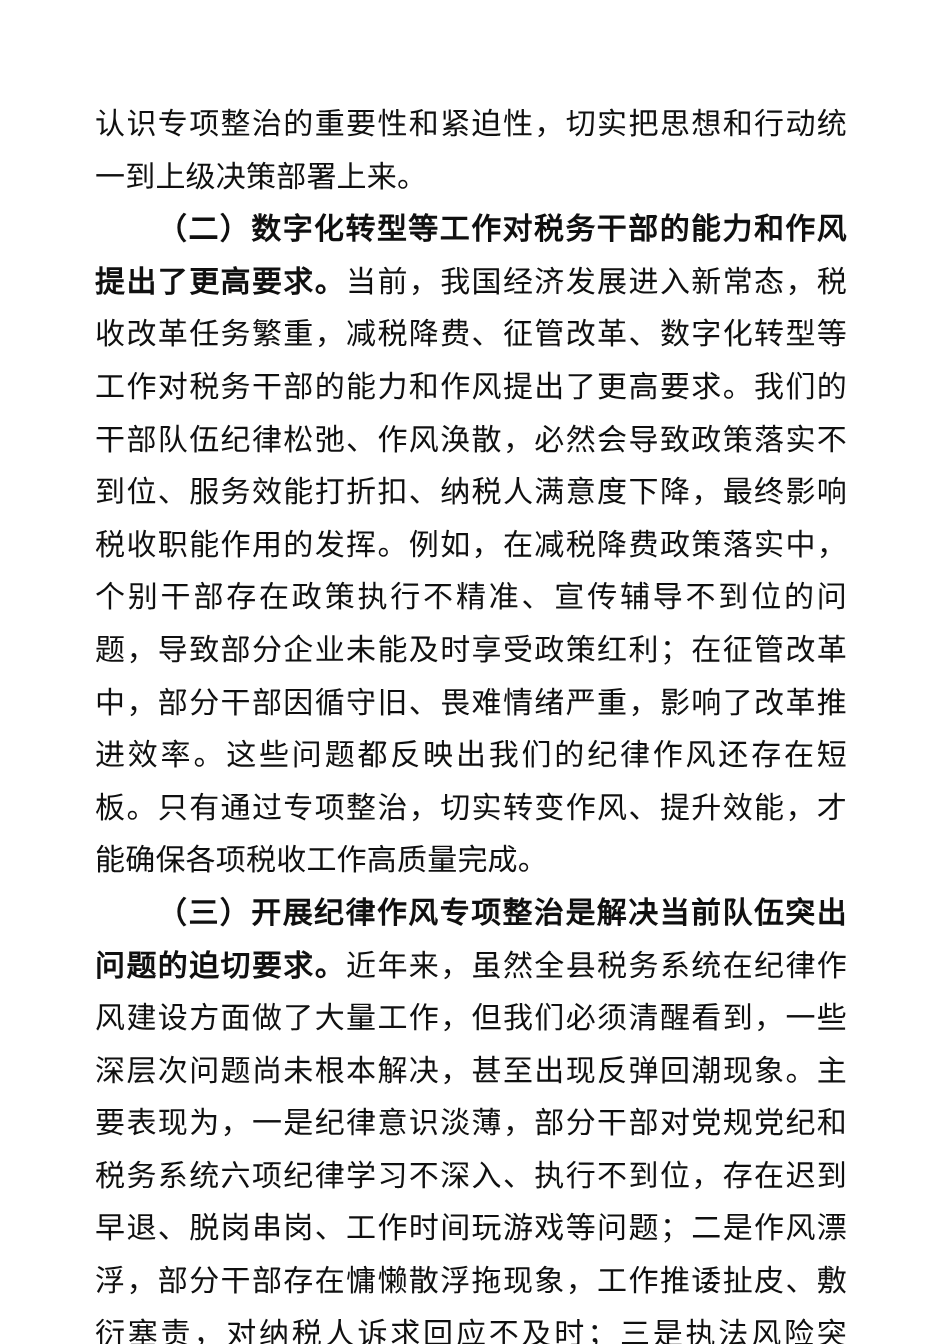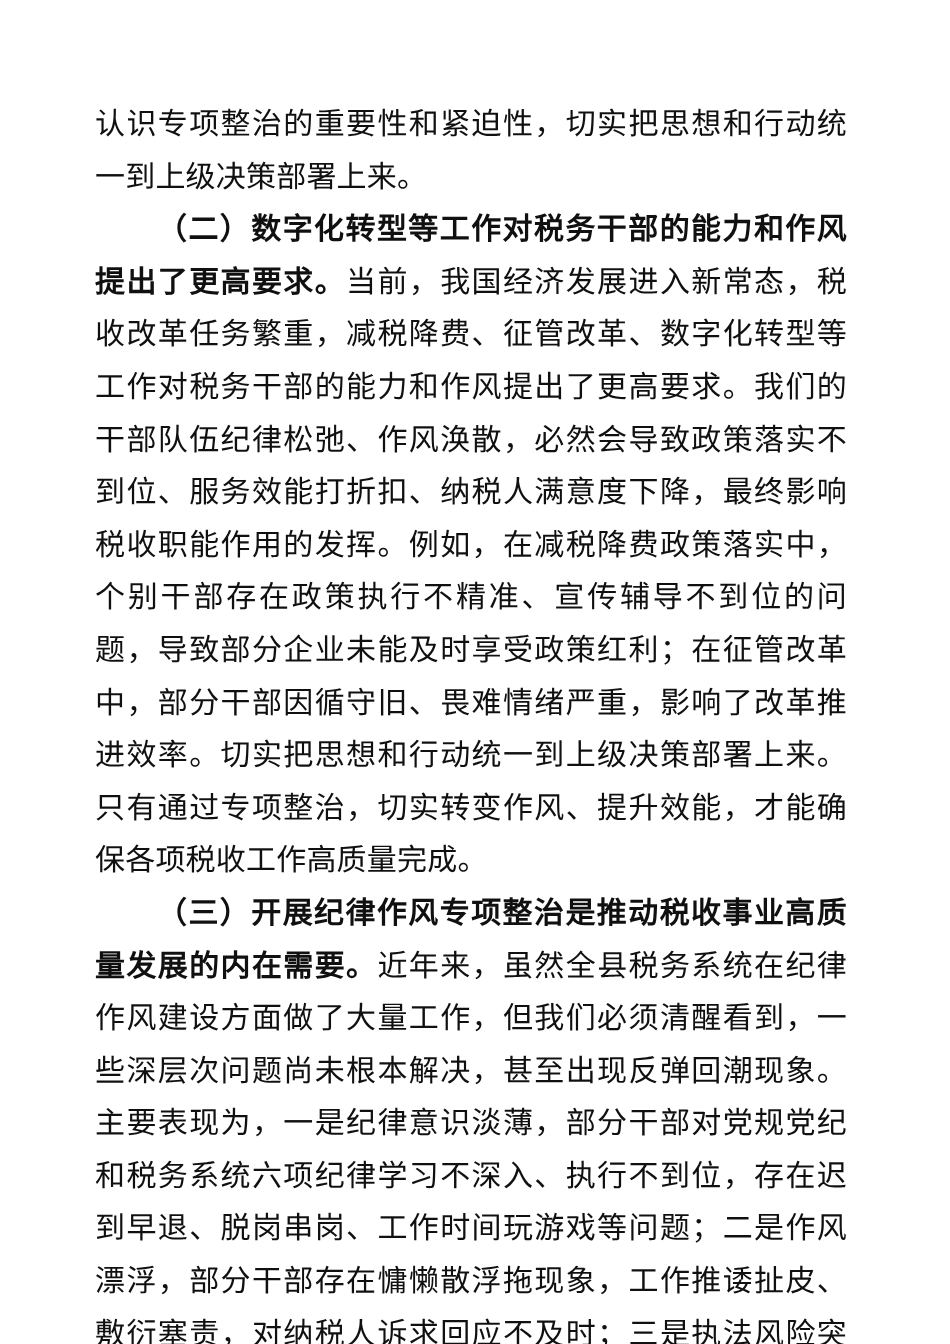--- a/index.html
+++ b/index.html
@@ -61,21 +61,21 @@
 <body>
 
 <div class="page">
   <div class="text-column">
 
     <p class="para">
       <span class="body-run">认识专项整治的重要性和紧迫性，切实把思想和行动统一到上级决策部署上来。</span>
     </p>
 
     <p class="para indent">
-      <span class="lead">（二）数字化转型等工作对税务干部的能力和作风提出了更高要求。</span><span class="body-run">当前，我国经济发展进入新常态，税收改革任务繁重，减税降费、征管改革、数字化转型等工作对税务干部的能力和作风提出了更高要求。我们的干部队伍纪律松弛、作风涣散，必然会导致政策落实不到位、服务效能打折扣、纳税人满意度下降，最终影响税收职能作用的发挥。例如，在减税降费政策落实中，个别干部存在政策执行不精准、宣传辅导不到位的问题，导致部分企业未能及时享受政策红利；在征管改革中，部分干部因循守旧、畏难情绪严重，影响了改革推进效率。切实把思想和行动统一到上级决策部署上来。只有通过专项整治，切实转变作风、提升效能，才能确保各项税收工作高质量完成。</span>
+      <span class="lead">（二）数字化转型等工作对税务干部的能力和作风提出了更高要求。</span><span class="body-run">当前，我国经济发展进入新常态，税收改革任务繁重，减税降费、征管改革、数字化转型等工作对税务干部的能力和作风提出了更高要求。我们的干部队伍纪律松弛、作风涣散，必然会导致政策落实不到位、服务效能打折扣、纳税人满意度下降，最终影响税收职能作用的发挥。例如，在减税降费政策落实中，个别干部存在政策执行不精准、宣传辅导不到位的问题，导致部分企业未能及时享受政策红利；在征管改革中，部分干部因循守旧、畏难情绪严重，影响了改革推进效率。这些问题都反映出我们的纪律作风还存在短板。只有通过专项整治，切实转变作风、提升效能，才能确保各项税收工作高质量完成。</span>
     </p>
 
     <p class="para indent">
-      <span class="lead">（三）开展纪律作风专项整治是推动税收事业高质量发展的内在需要。</span><span class="body-run">近年来，虽然全县税务系统在纪律作风建设方面做了大量工作，但我们必须清醒看到，一些深层次问题尚未根本解决，甚至出现反弹回潮现象。主要表现为，一是纪律意识淡薄，部分干部对党规党纪和税务系统六项纪律学习不深入、执行不到位，存在迟到早退、脱岗串岗、工作时间玩游戏等问题；二是作风漂浮，部分干部存在慵懒散浮拖现象，工作推诿扯皮、敷衍塞责，对纳税人诉求回应不及时；三是执法风险突出，个别干部在税收执法中存在随意性大、程序不规</span>
+      <span class="lead">（三）开展纪律作风专项整治是解决当前队伍突出问题的迫切要求。</span><span class="body-run">近年来，虽然全县税务系统在纪律作风建设方面做了大量工作，但我们必须清醒看到，一些深层次问题尚未根本解决，甚至出现反弹回潮现象。主要表现为，一是纪律意识淡薄，部分干部对党规党纪和税务系统六项纪律学习不深入、执行不到位，存在迟到早退、脱岗串岗、工作时间玩游戏等问题；二是作风漂浮，部分干部存在慵懒散浮拖现象，工作推诿扯皮、敷衍塞责，对纳税人诉求回应不及时；三是执法风险突出，个别干部在税收执法中存在随意性大、程序不规</span>
     </p>
 
   </div>
 </div>
 
 </body></html>

